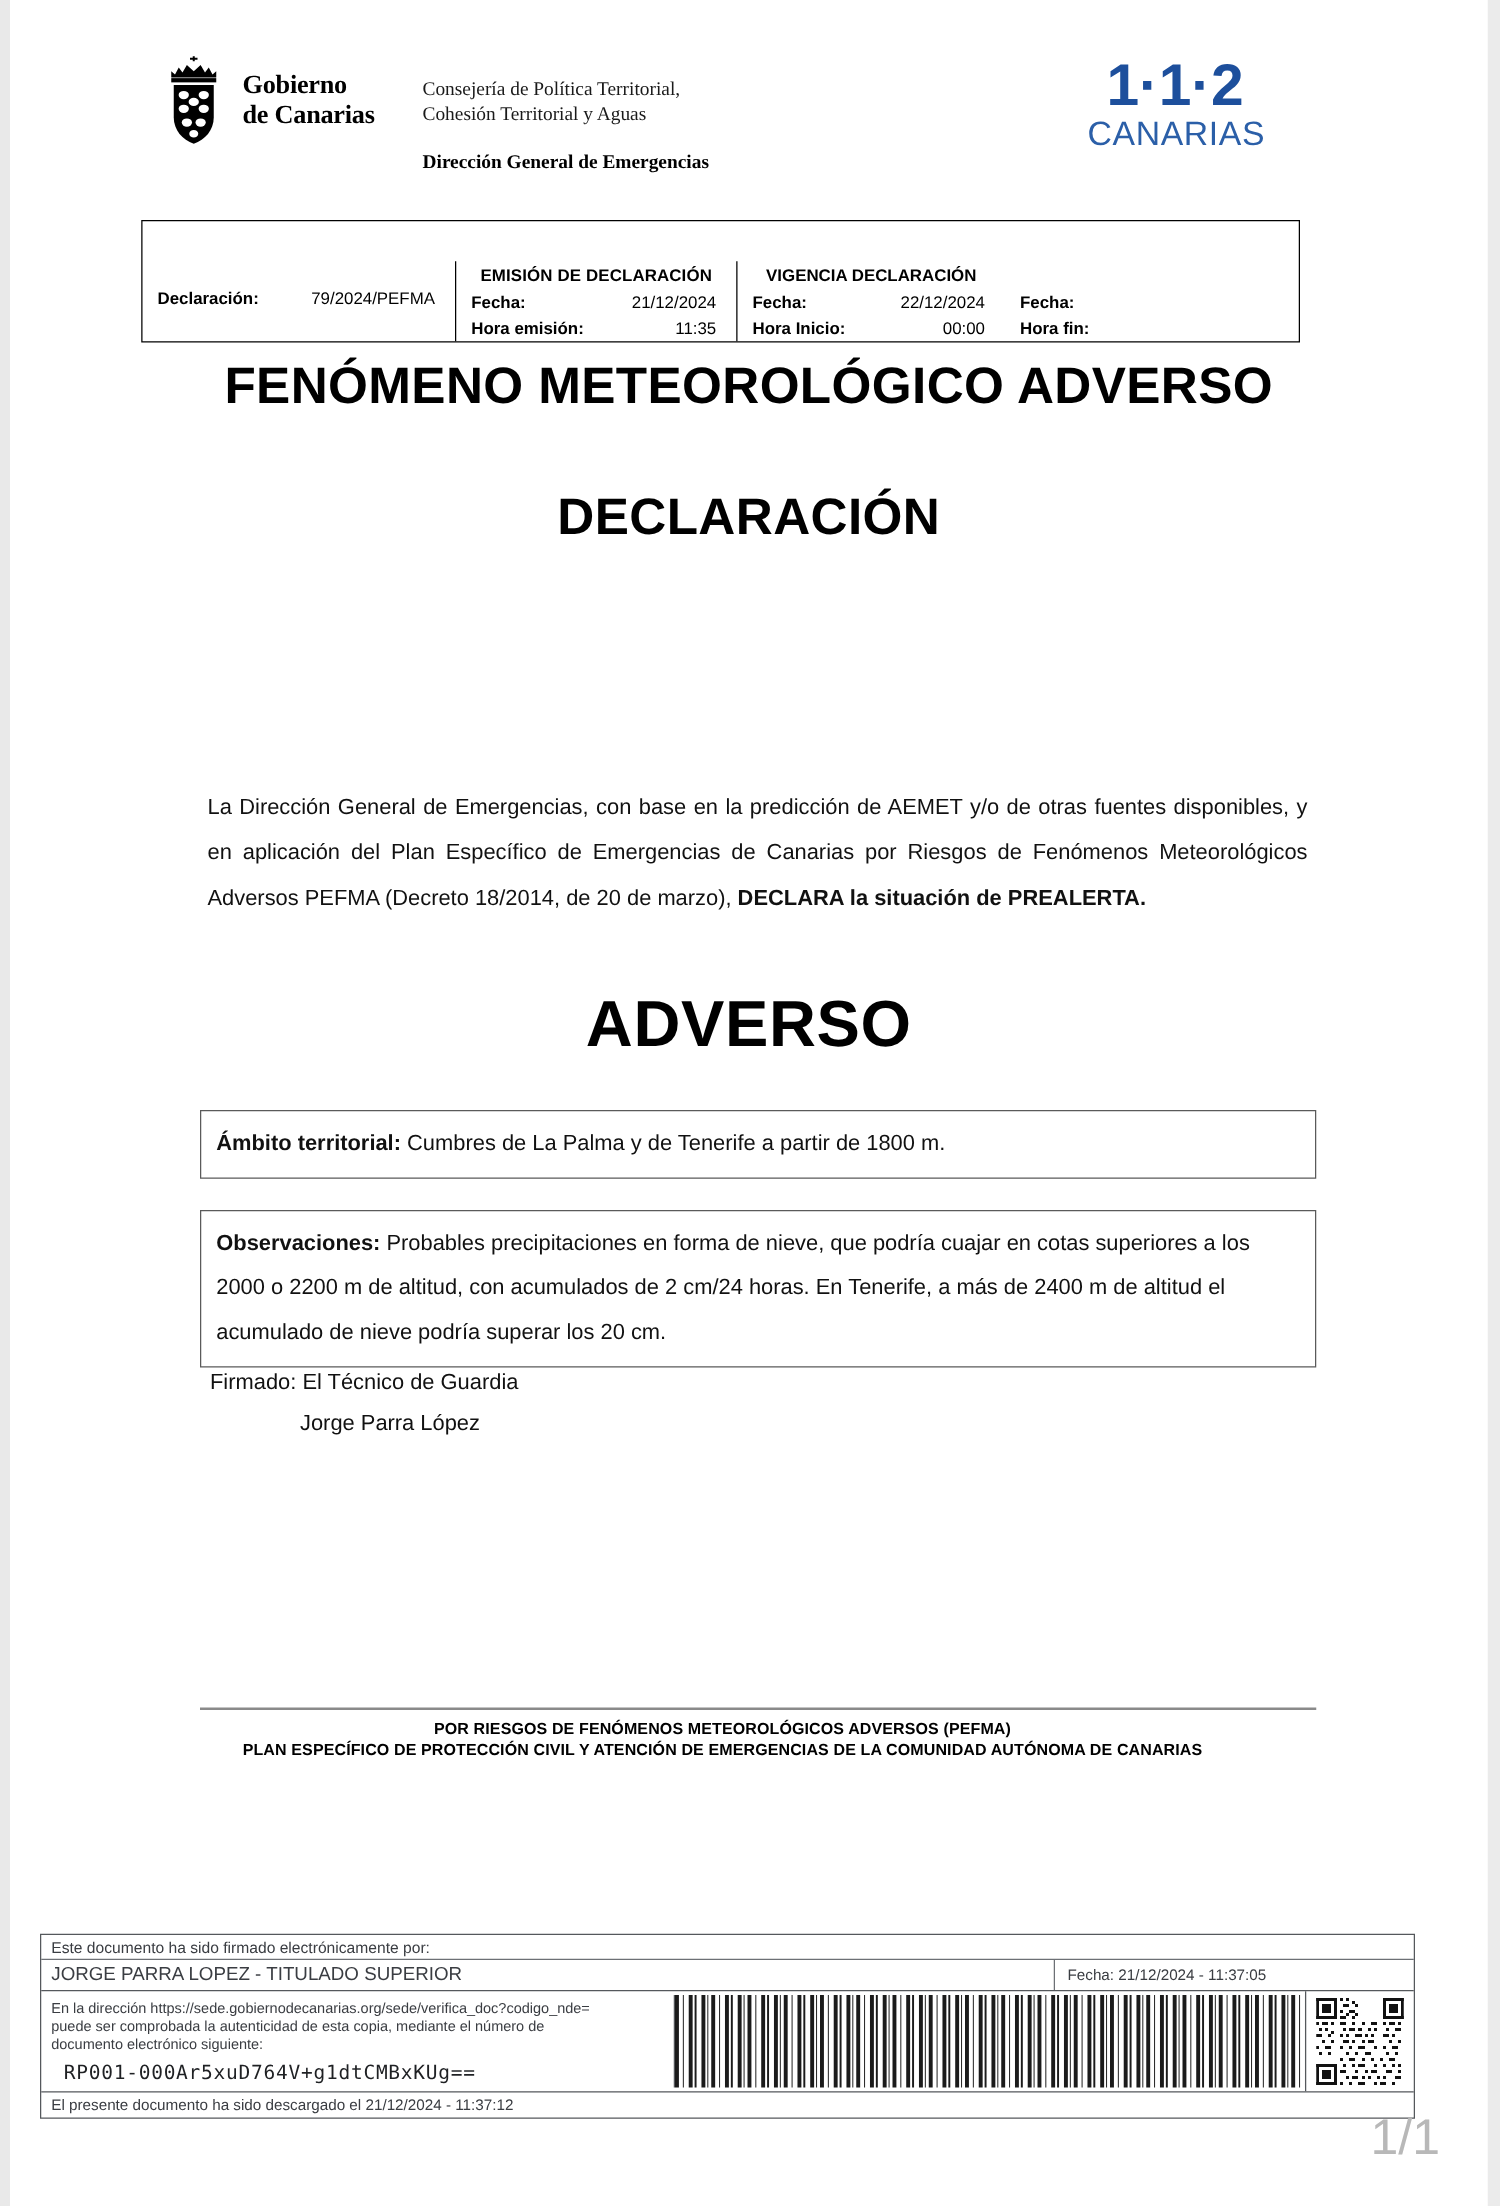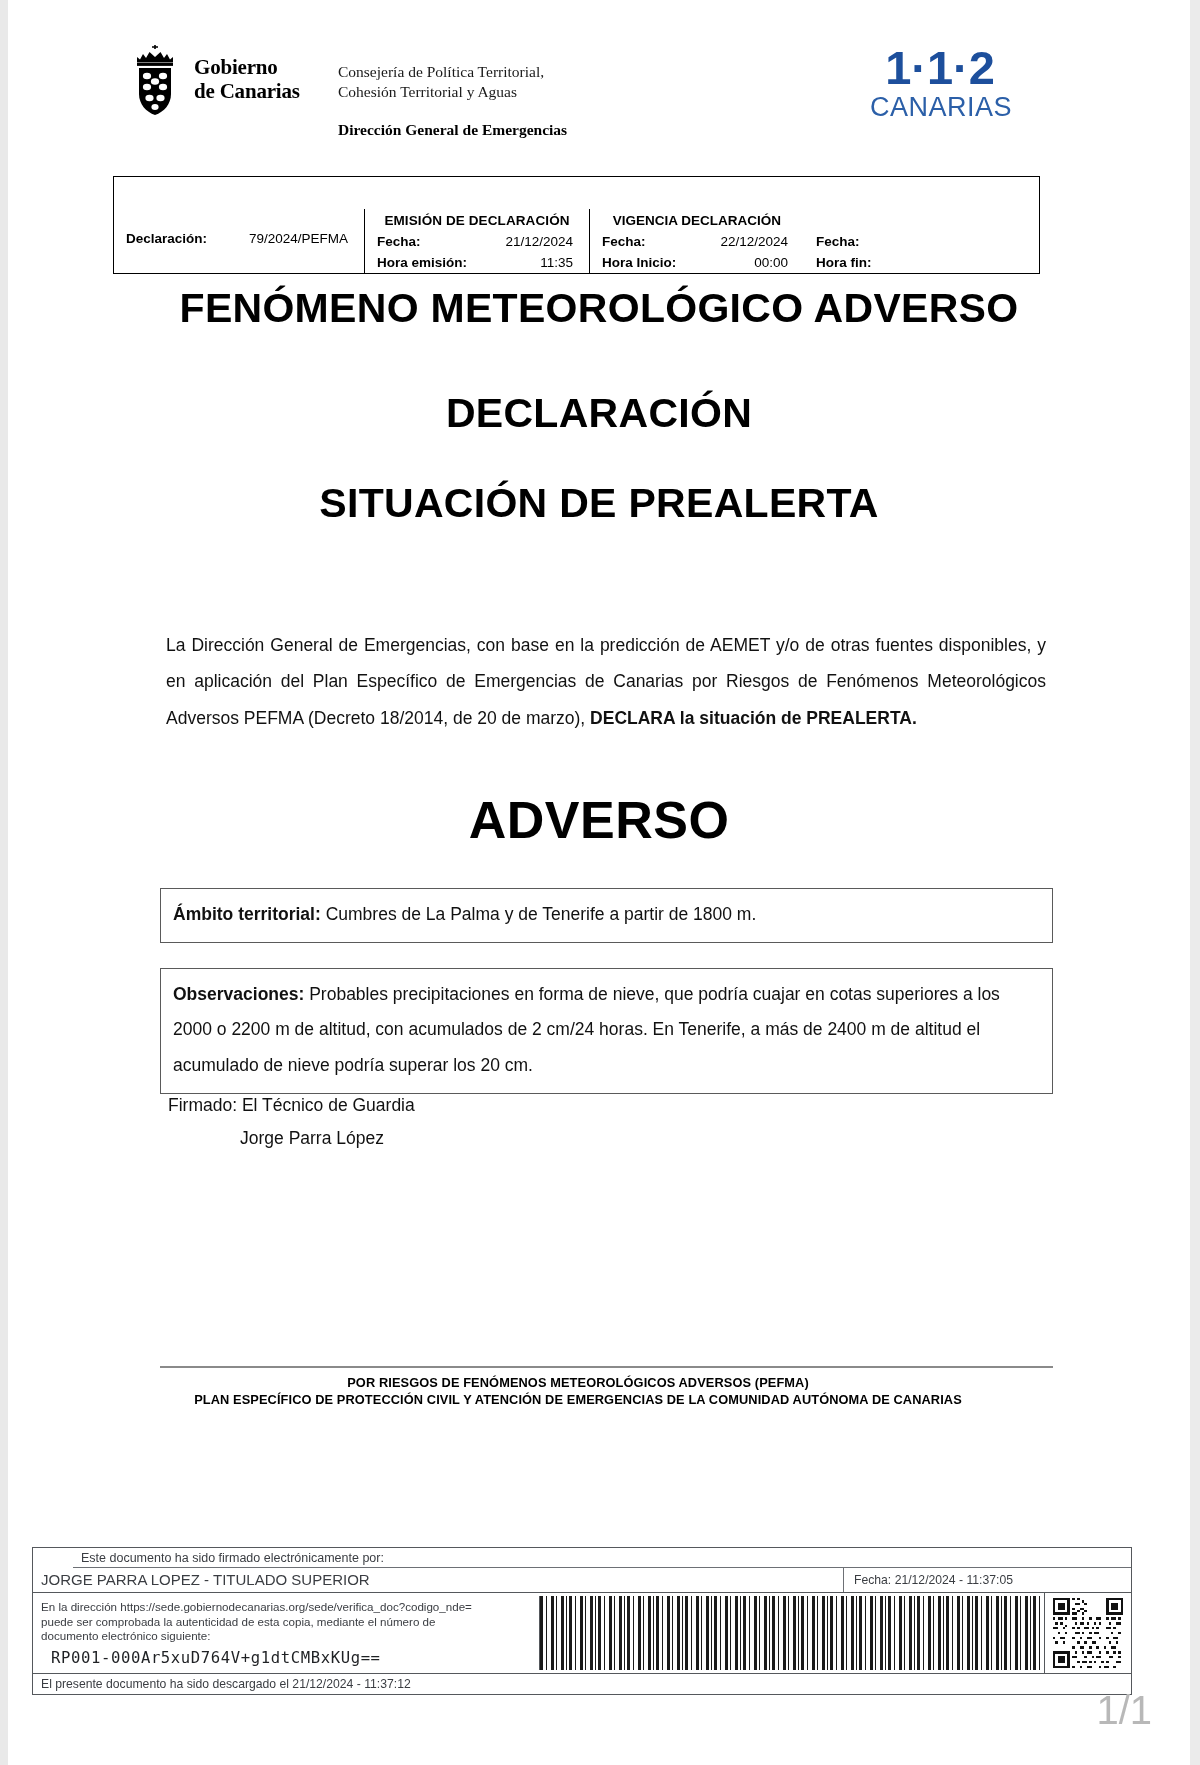--- a/index.html
+++ b/index.html
@@ -260,21 +260,20 @@
     box-sizing: border-box;
     background: #fff;
     font-family: "Liberation Sans", sans-serif;
     color: #3a3d42;
   }
   .sig-r1 {
     font-size: 12.5px;
     padding: 3px 8px 2px 8px;
     border-bottom: 1px solid #6d7075;
     white-space: nowrap;
-    margin-left: 40px;
   }
   .sig-r2 {
     display: flex;
     border-bottom: 1.4px solid #55585c;
     align-items: stretch;
   }
   .sig-name {
     flex: 1;
     font-size: 15px;
     padding: 3px 8px 4px 8px;
@@ -446,21 +445,20 @@
             <span class="mlabel">Hora fin:</span>
             <span class="mvalue"></span>
           </div>
         </div>
 
       </div>
     </div>
 
     <div class="t1">FENÓMENO METEOROLÓGICO ADVERSO</div>
     <div class="t2">DECLARACIÓN</div>
-    <div class="t3">SITUACIÓN DE PREALERTA</div>
 
     <div class="body-par">
       <span>La Dirección General de Emergencias, con base en la predicción de AEMET y/o de otras fuentes disponibles, y en aplicación del Plan Específico de Emergencias de Canarias por Riesgos de Fenómenos Meteorológicos Adversos PEFMA (Decreto 18/2014, de 20 de marzo), </span><b>DECLARA la situación de PREALERTA.</b>
     </div>
 
     <div class="phenom">ADVERSO</div>
 
     <div class="box box-ambito">
       <b>Ámbito territorial:</b><span> Cumbres de La Palma y de Tenerife a partir de 1800 m.</span>
     </div>

